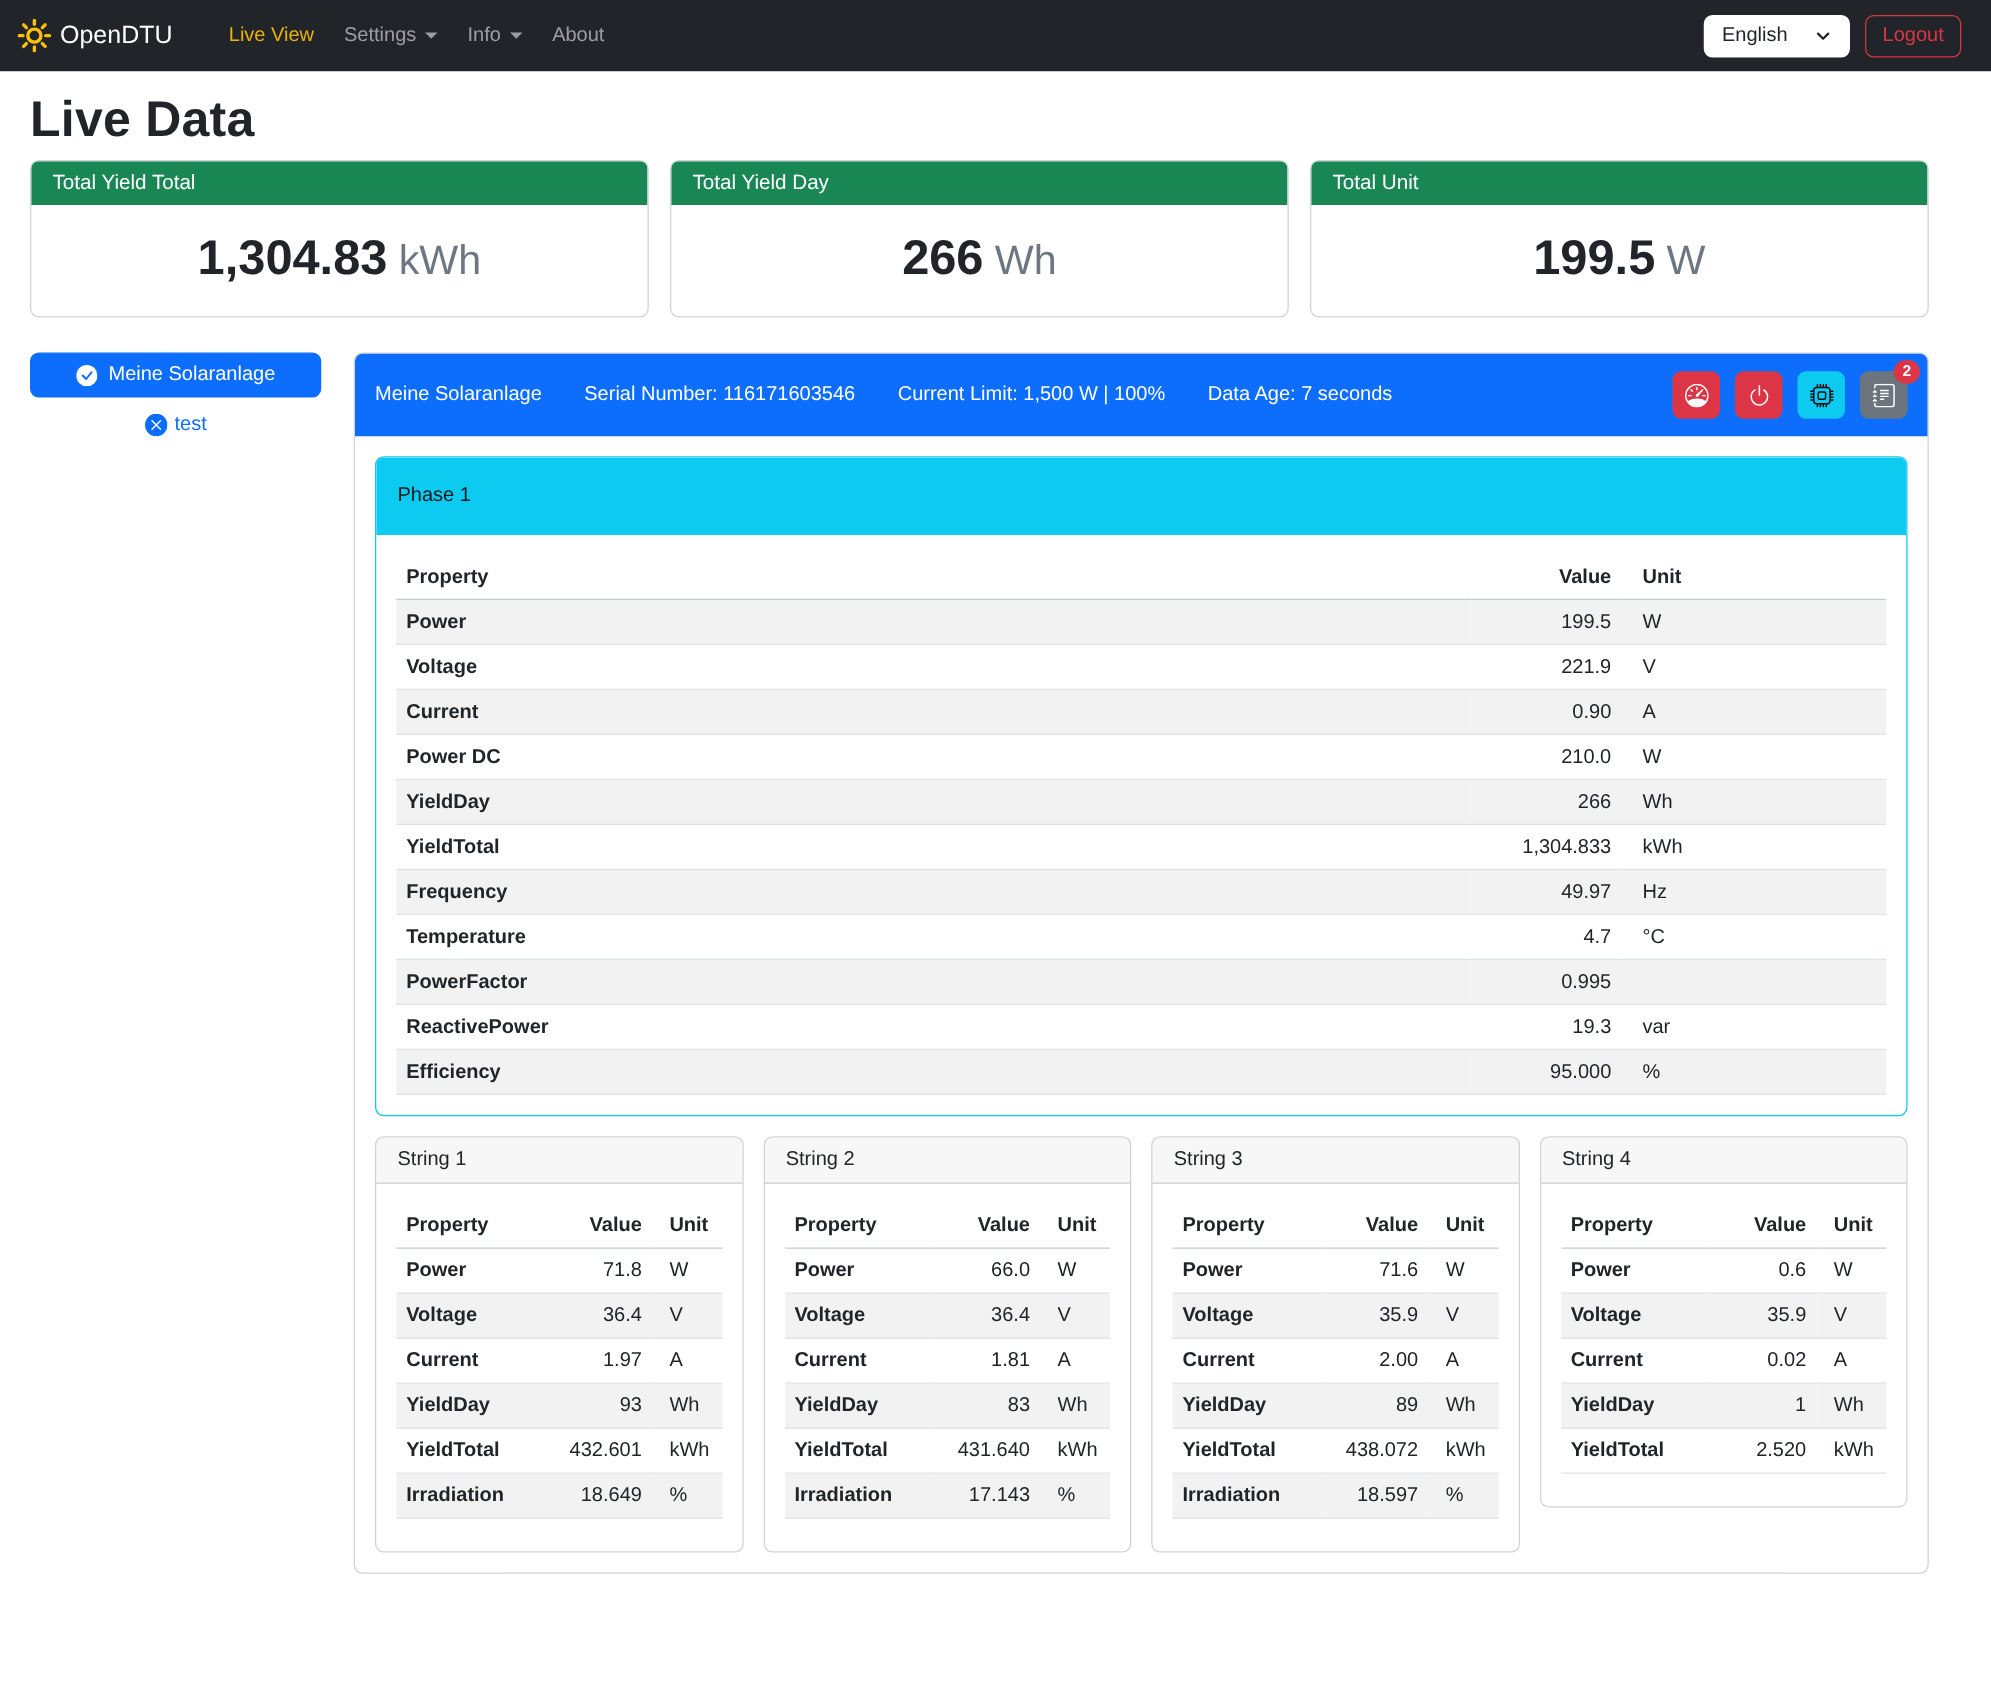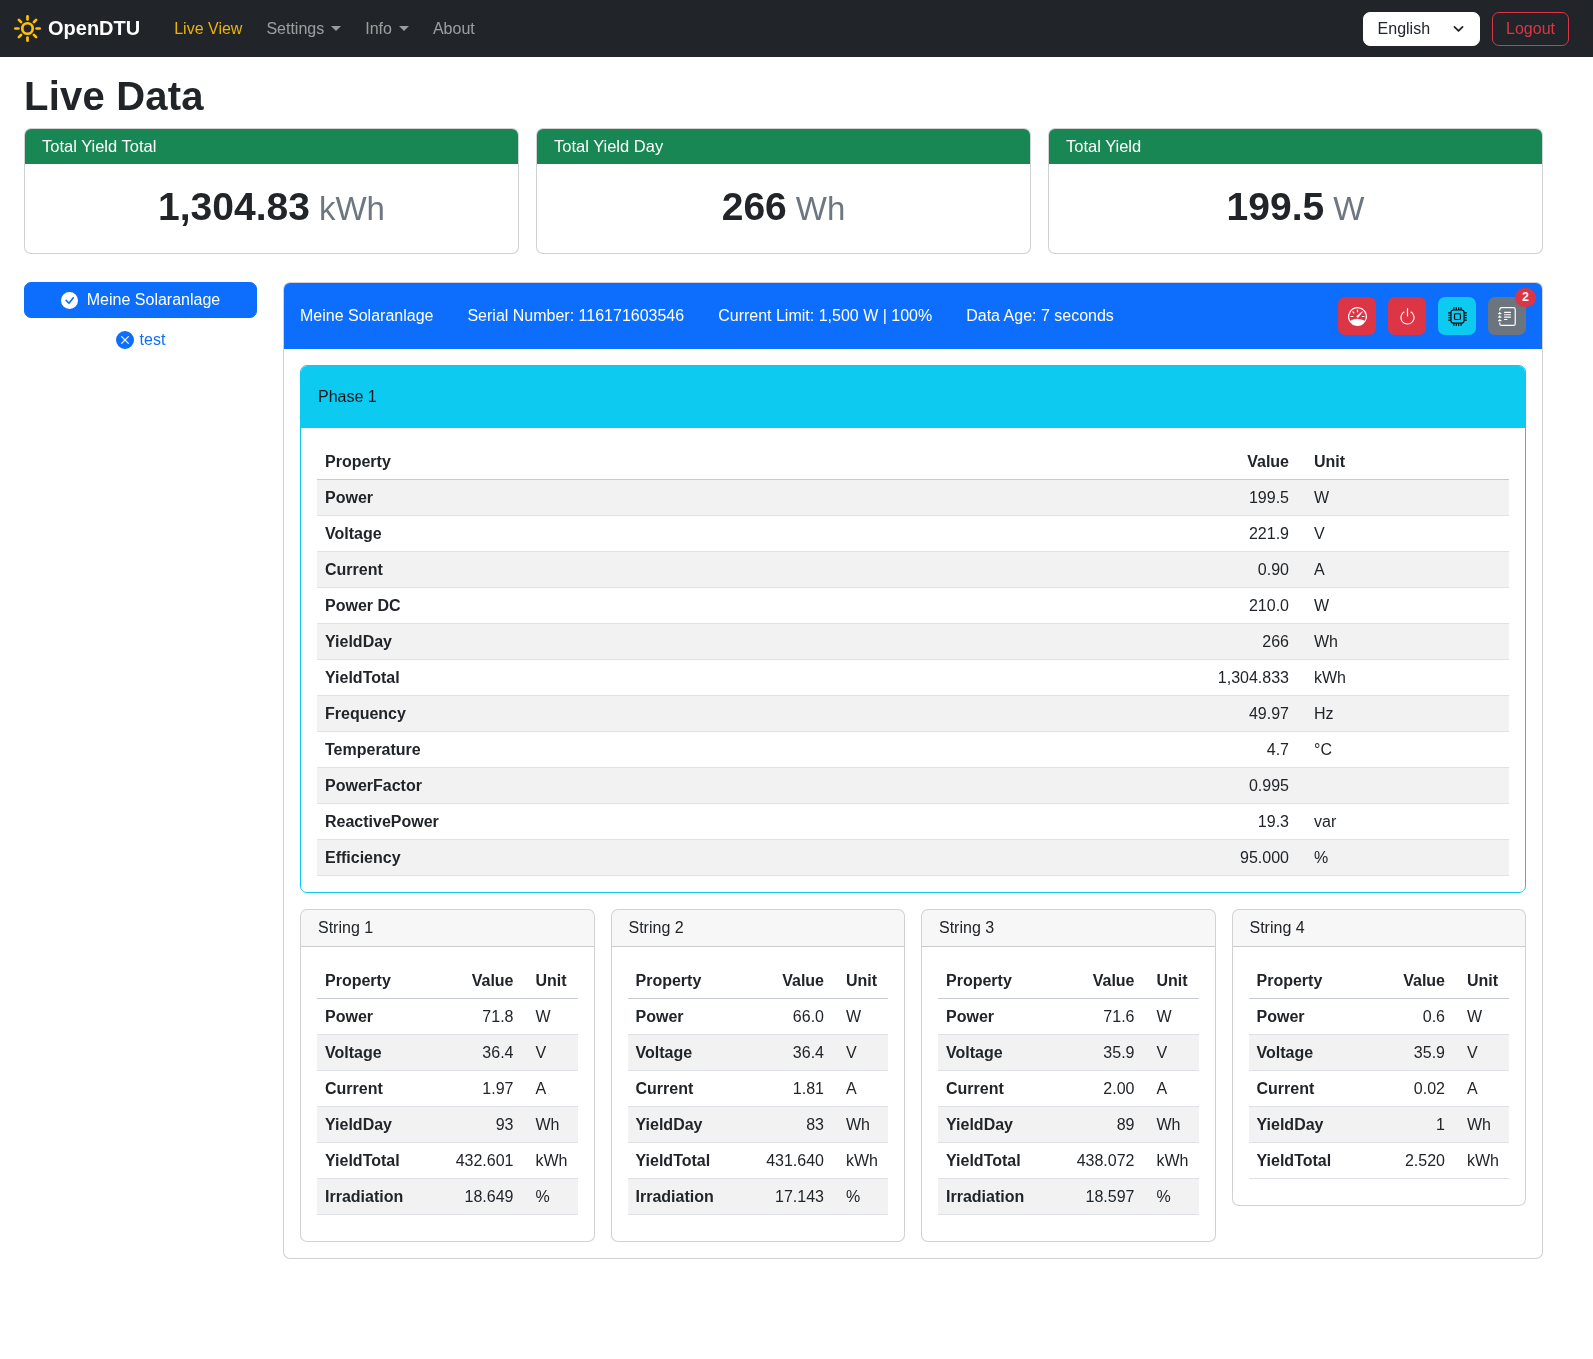--- a/index.html
+++ b/index.html
@@ -13,21 +13,21 @@
   }
 
   
   .navbar {
     height: 57px;
     background: #212529;
     display: flex;
     align-items: center;
     padding: 0 24px 0 14px;
   }
-  .brand { display: flex; align-items: center; gap: 7px; color: #fff; font-size: 20px; font-weight: 700; margin-right: 26px; cursor: pointer; }
+  .brand { display: flex; align-items: center; gap: 7px; color: #fff; font-size: 20px; font-weight: 400; margin-right: 37px; cursor: pointer; }
   .brand svg { width: 27px; height: 27px; }
   .nav-links { display: flex; align-items: center; gap: 8px; flex: 1; }
   .nav-link { color: rgba(255,255,255,.55); padding: 8px 8px; cursor: pointer; display: flex; align-items: center; }
   .nav-link.active { color: #eab308; }
   .caret {
     display: inline-block; margin-left: 7px;
     border-top: 5px solid currentColor;
     border-left: 5px solid transparent;
     border-right: 5px solid transparent;
   }
@@ -174,21 +174,21 @@
         <span class="summary-value">1,304.83</span><span class="summary-unit">kWh</span>
       </div>
     </div>
     <div class="summary-card">
       <div class="card-header">Total Yield Day</div>
       <div class="card-body">
         <span class="summary-value">266</span><span class="summary-unit">Wh</span>
       </div>
     </div>
     <div class="summary-card">
-      <div class="card-header">Total Yield</div>
+      <div class="card-header">Total Unit</div>
       <div class="card-body">
         <span class="summary-value">199.5</span><span class="summary-unit">W</span>
       </div>
     </div>
   </div>
 
   <div class="main-row">
 
     <div class="sidebar">
       <button class="inverter-select-btn">

